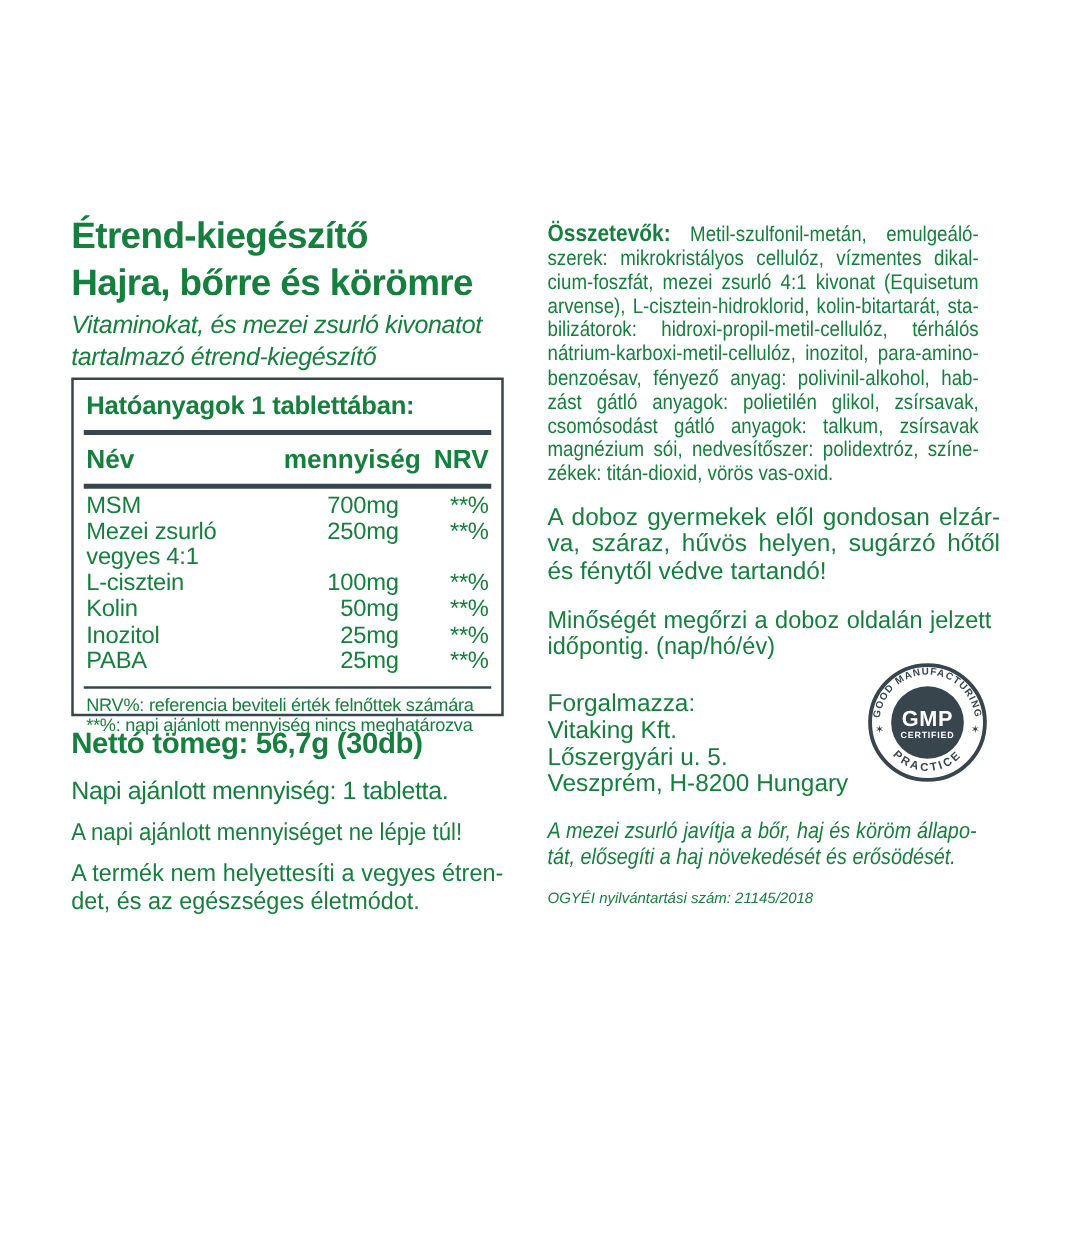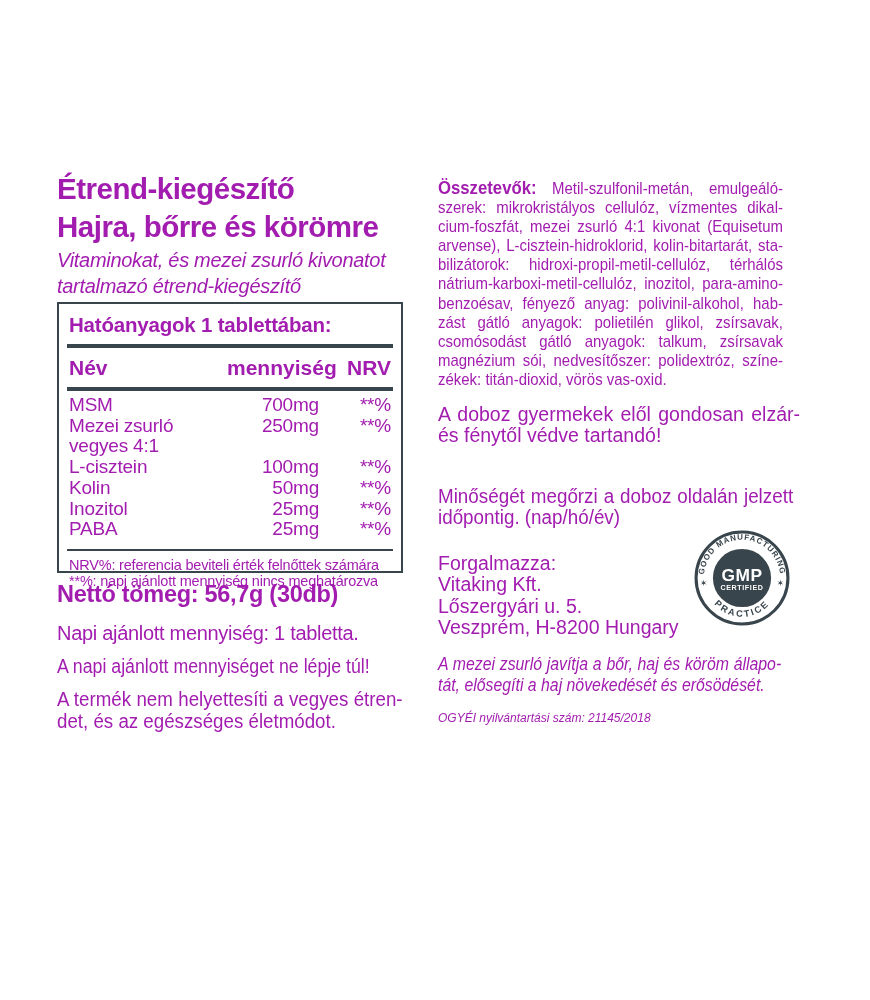--- a/index.html
+++ b/index.html
@@ -1,18 +1,18 @@
 <!DOCTYPE html>
 <html><head>
 <meta charset="utf-8">
 <style>
   html,body{margin:0;padding:0;background:#ffffff;}
   .page{
     position:relative;width:870px;height:1000px;background:#ffffff;overflow:hidden;
-    font-family:"Liberation Sans",sans-serif;color:#a21caf;
+    font-family:"Liberation Sans",sans-serif;color:#15803d;
   }
   .abs{position:absolute;}
 
   
   .title{left:57px;top:170px;width:360px;font-size:29.5px;font-weight:bold;
          line-height:38px;letter-spacing:-0.5px;}
   .subtitle{left:57px;top:247px;width:360px;font-size:20px;font-style:italic;
             line-height:26px;letter-spacing:-0.3px;}
 
   .facts{left:57px;top:302px;width:342px;height:267px;border:2px solid #39454c;}
@@ -137,20 +137,21 @@
     <div class="jline">nátrium-karboxi-metil-cellulóz, inozitol, para-amino-</div>
     <div class="jline">benzoésav, fényező anyag: polivinil-alkohol, hab-</div>
     <div class="jline">zást gátló anyagok: polietilén glikol, zsírsavak,</div>
     <div class="jline">csomósodást gátló anyagok: talkum, zsírsavak</div>
     <div class="jline">magnézium sói, nedvesítőszer: polidextróz, színe-</div>
     <div class="lline">zékek: titán-dioxid, vörös vas-oxid.</div>
   </div>
 
   <div class="abs storage">
     <div class="jline">A doboz gyermekek elől gondosan elzár-</div>
+    <div class="jline">va, száraz, hűvös helyen, sugárzó hőtől</div>
     <div class="lline">és fénytől védve tartandó!</div>
   </div>
 
   <div class="abs quality">
     <div class="jline">Minőségét megőrzi a doboz oldalán jelzett</div>
     <div class="lline">időpontig. (nap/hó/év)</div>
   </div>
 
   <div class="abs distributor">
     <div>Forgalmazza:</div>

